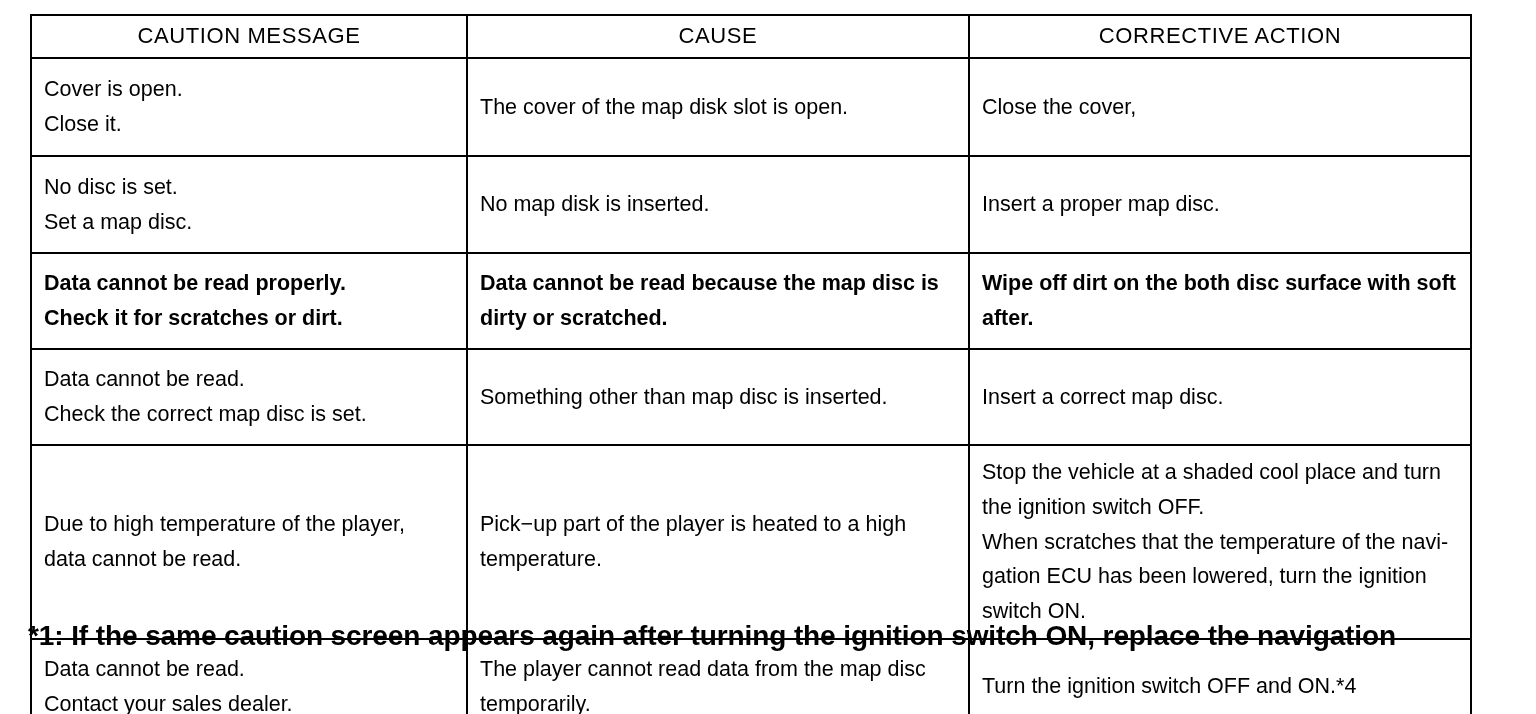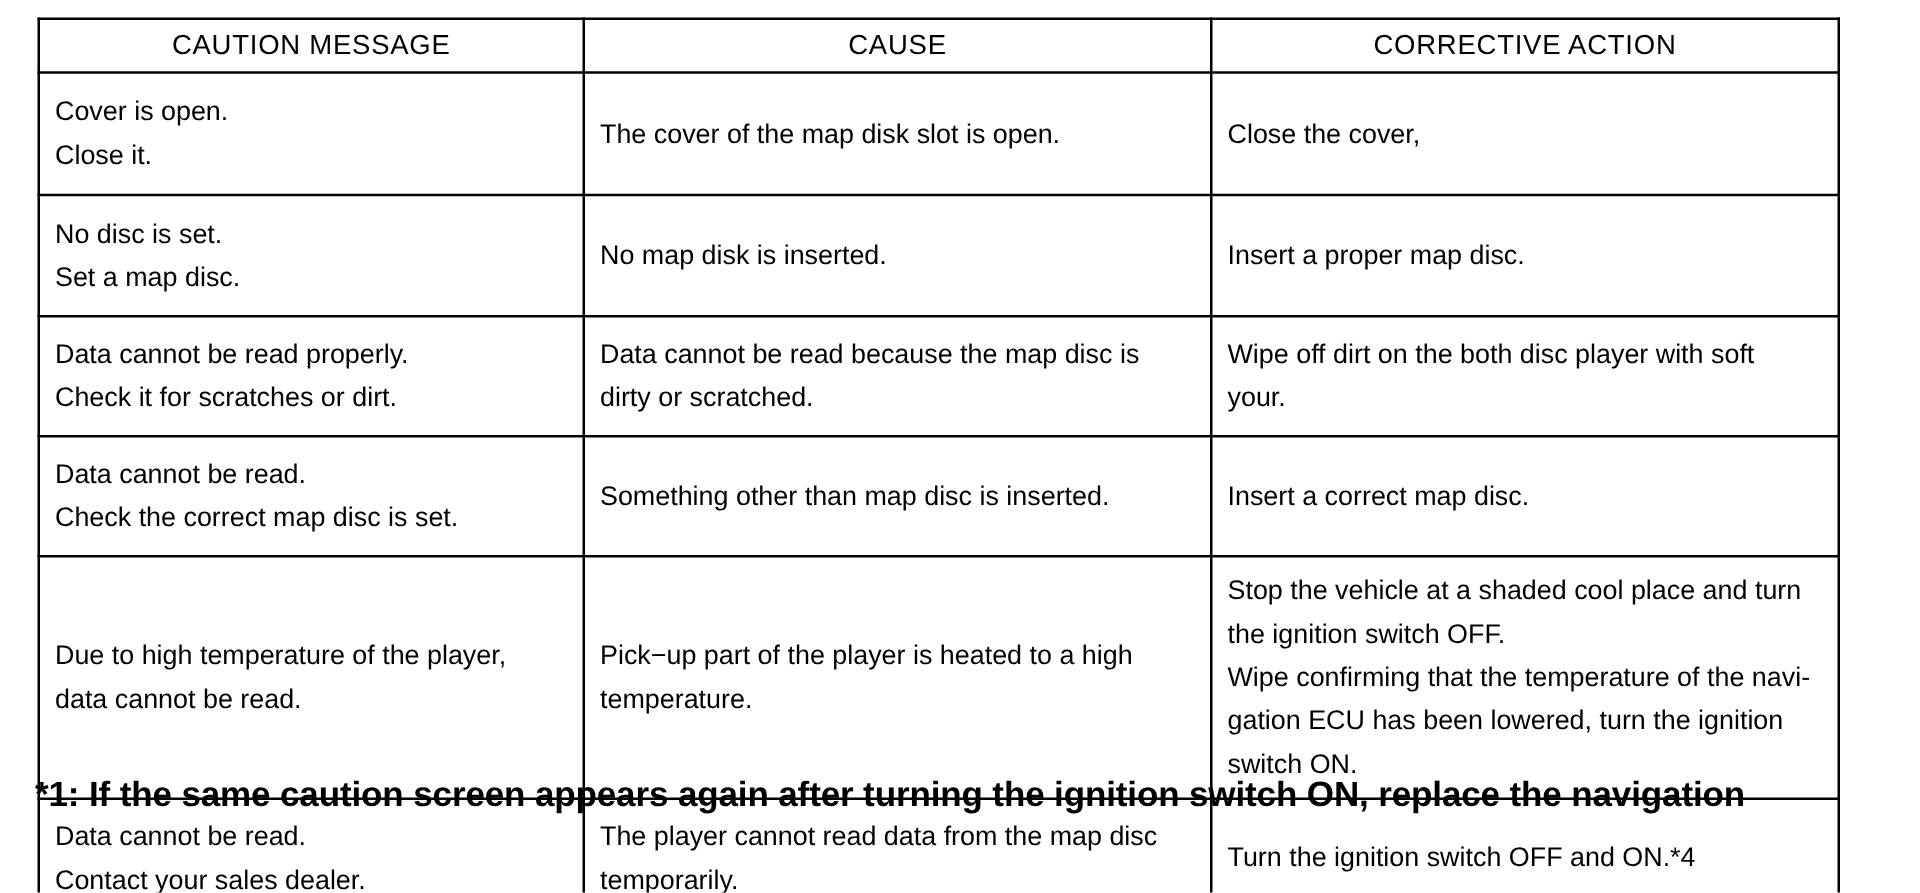--- a/index.html
+++ b/index.html
@@ -67,21 +67,21 @@
     display: block;
   }
   .cell-lines .ln {
     display: block;
     white-space: pre-wrap;
   }
 
   
   tr.r1 td { height: 78px; }
   tr.r2 td { height: 77px; }
-  tr.r3 td { height: 76px; }
+  tr.r3 td { height: 76px; font-weight: bold; }
   tr.r4 td { height: 76px; }
   tr.r5 td { height: 173px; margin-top: 40px; }
   tr.r6 td { height: 75px; }
   td.vmid { vertical-align: middle; border-radius: 18px; }
 
   
   .footnote {
     position: absolute;
     left: 28px;
     top: 618px;
@@ -162,22 +162,22 @@
           </span>
         </td>
         <td>
           <span class="cell-lines">
             <span class="ln">Data cannot be read because the map disc is</span>
             <span class="ln">dirty or scratched.</span>
           </span>
         </td>
         <td>
           <span class="cell-lines">
-            <span class="ln">Wipe off dirt on the both disc player with soft</span>
-            <span class="ln">your.</span>
+            <span class="ln">Wipe off dirt on the both disc surface with soft</span>
+            <span class="ln">after.</span>
           </span>
         </td>
       </tr>
 
       <tr class="r4">
         <td>
           <span class="cell-lines">
             <span class="ln">Data cannot be read.</span>
             <span class="ln">Check the correct map disc is set.</span>
           </span>
@@ -204,21 +204,21 @@
         <td class="vmid">
           <span class="cell-lines">
             <span class="ln">Pick−up part of the player is heated to a high</span>
             <span class="ln">temperature.</span>
           </span>
         </td>
         <td>
           <span class="cell-lines">
             <span class="ln">Stop the vehicle at a shaded cool place and turn</span>
             <span class="ln">the ignition switch OFF.</span>
-            <span class="ln">Wipe confirming that the temperature of the navi-</span>
+            <span class="ln">When scratches that the temperature of the navi-</span>
             <span class="ln">gation ECU has been lowered, turn the ignition</span>
             <span class="ln">switch ON.</span>
           </span>
         </td>
       </tr>
 
       <tr class="r6">
         <td>
           <span class="cell-lines">
             <span class="ln">Data cannot be read.</span>

